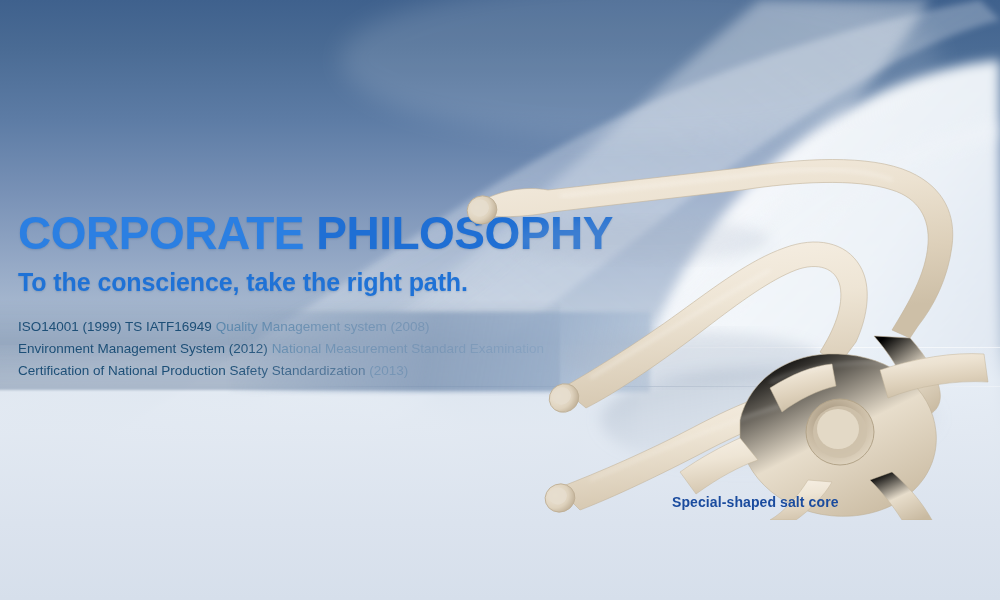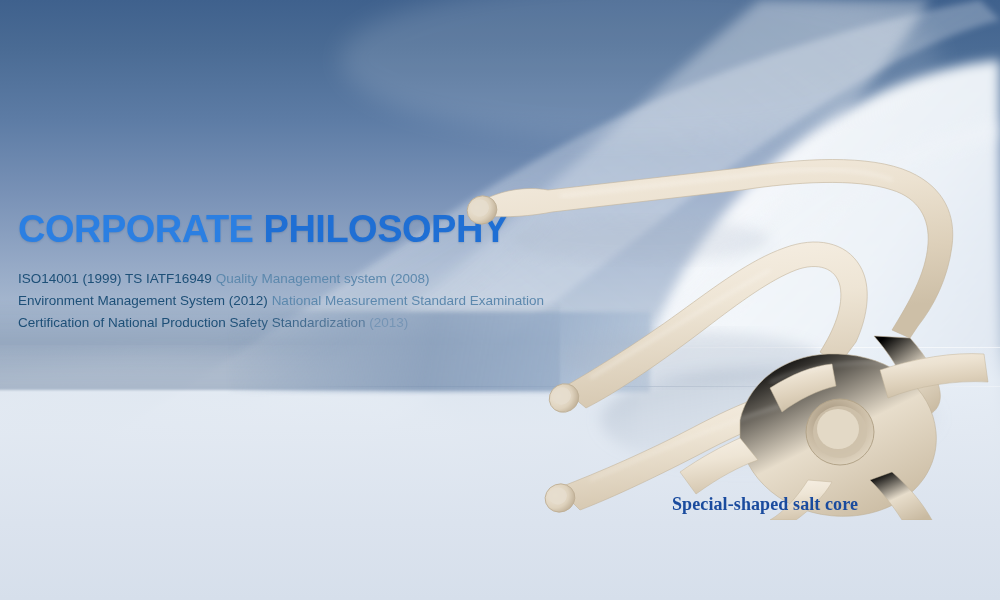--- a/index.html
+++ b/index.html
@@ -55,21 +55,21 @@
     position:absolute; left:-40px; top:300px; width:600px; height:90px;
     background:linear-gradient(180deg, rgba(92,116,148,0.0) 0%, rgba(88,112,145,0.30) 45%, rgba(80,104,138,0.38) 100%);
     filter:blur(1px);
   }
 
   
   .textblock { position:absolute; left:18px; top:210px; width:620px; }
 
   .headline {
     font-family:"Liberation Sans Narrow","Liberation Sans", sans-serif;
-    font-size:38px;
+    font-size:46px;
     font-weight:bold;
     letter-spacing:-0.5px;
     line-height:1.02;
     color:#2b7fe2;
     white-space:nowrap;
     text-shadow:0 1px 2px rgba(40,70,110,0.20);
   }
   .headline .w2 { color:#1f6fd4; }
 
   .subhead {
@@ -105,22 +105,22 @@
       rgba(175,193,215,0.62) 100%);
     filter:blur(2px);
   }
 
   
   .product { position:absolute; left:440px; top:120px; width:560px; height:400px; }
   .product svg { width:560px; height:400px; display:block; }
 
   .caption {
     position:absolute; left:672px; top:494px;
-    font-family:Liberation Serif, serif;
-    font-size:18px;
+    font-family:Liberation Sans, sans-serif;
+    font-size:14px;
     font-weight:bold;
     color:#1a4b9e;
     letter-spacing:0.1px;
     white-space:nowrap;
   }
 </style>
 </head>
 <body>
 
 <div class="banner">
@@ -182,20 +182,21 @@
   <div class="floor"></div>
   <div class="floorline"></div>
   <div class="floorline2"></div>
   <div class="panel"></div>
 
   <div class="textblock">
     <div class="headline">
       <span>CORPORATE</span>
       <span class="w2">PHILOSOPHY</span>
     </div>
+    <div class="subhead">To the conscience, take the right path.</div>
 
     <div class="certs">
       <div class="cert-line">
         <span>ISO14001 (1999)  TS IATF16949 </span><span class="tail">Quality Management system (2008)</span>
       </div>
       <div class="cert-line">
         <span>Environment Management System (2012)   </span><span class="tail">National Measurement Standard Examination</span>
       </div>
       <div class="cert-line">
         <span>Certification of National Production Safety Standardization </span><span class="tail">(2013)</span>

